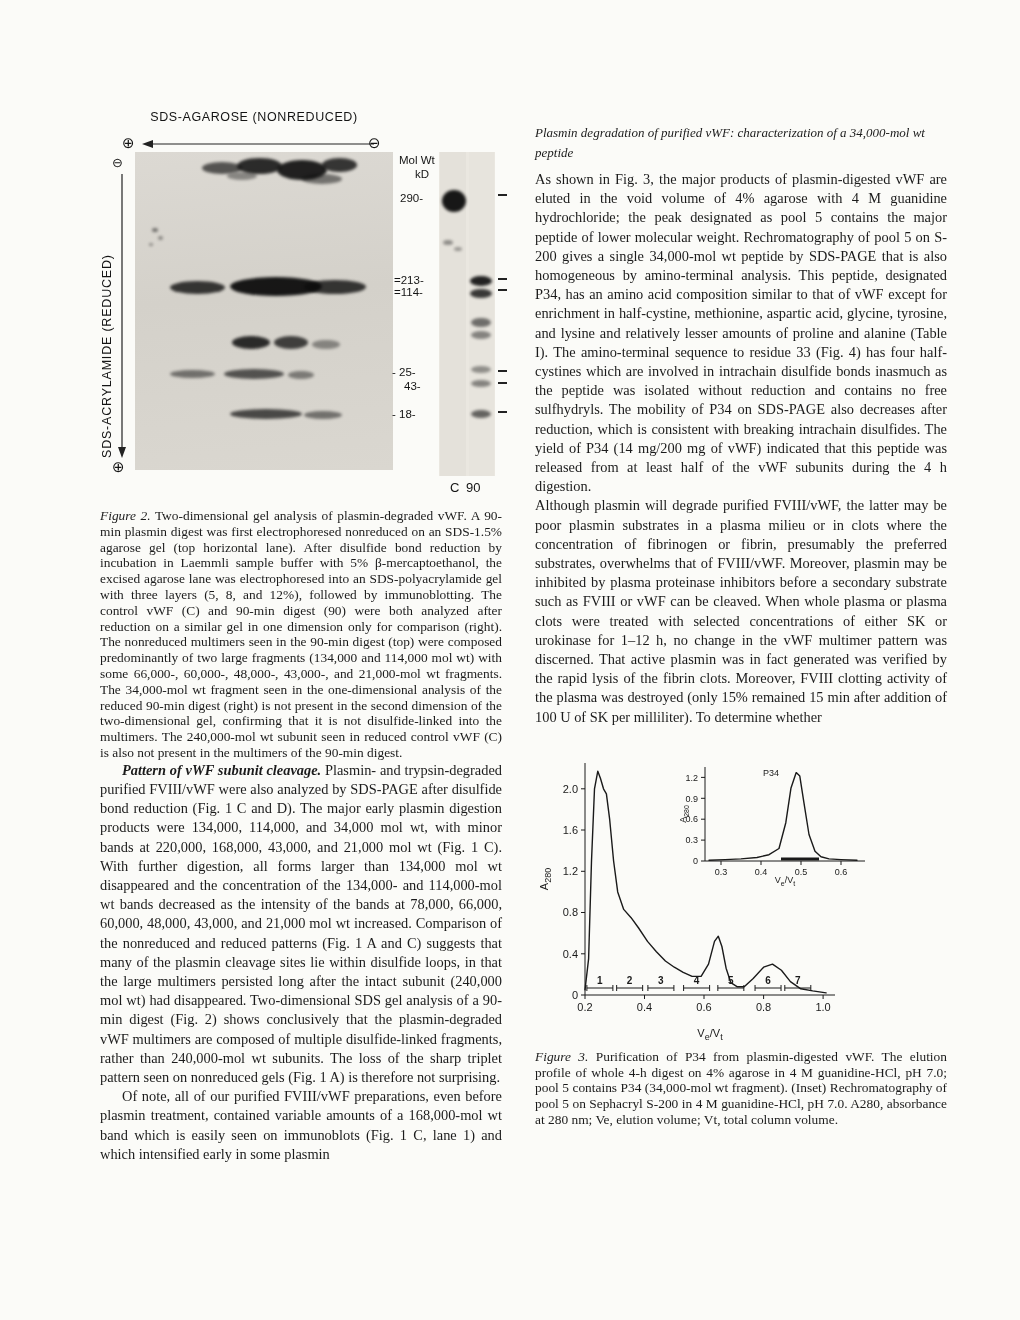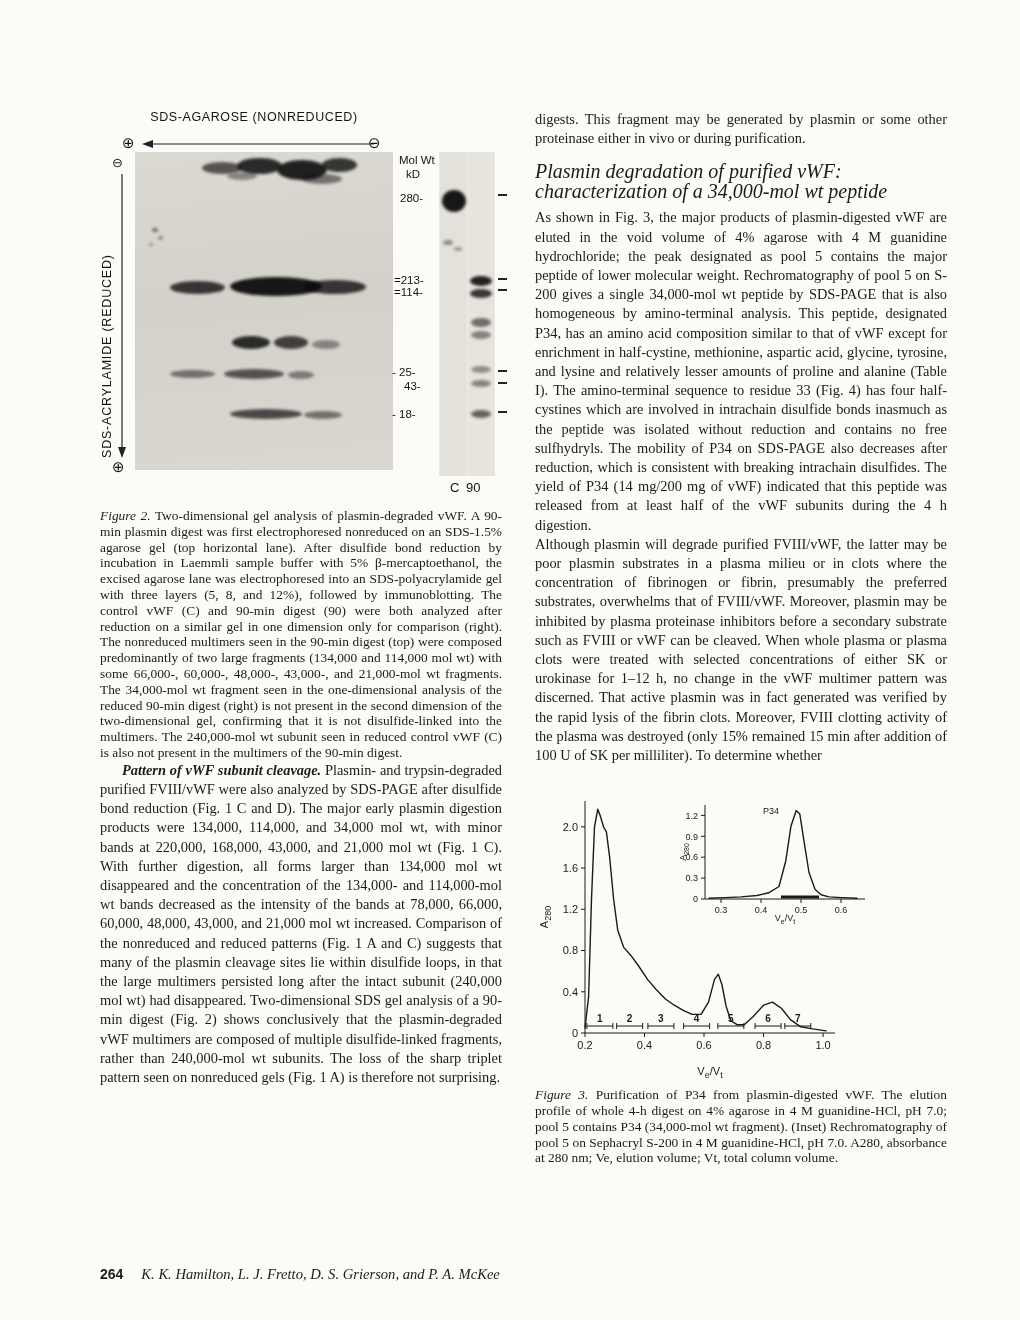--- a/index.html
+++ b/index.html
@@ -5,21 +5,21 @@
   html,body{margin:0;padding:0;background:#e9e9e7;}
   .page{position:relative;width:1020px;height:1320px;margin:0 auto;background:#fbfbf8;
         font-family:"Liberation Serif",serif;color:#1b1b1b;overflow:hidden;}
 
   
   .col-left{position:absolute;left:100px;top:108px;width:402px;}
   .col-right{position:absolute;left:535px;top:110px;width:412px;}
   p.body{font-size:14.4px;line-height:19.2px;text-align:justify;margin:0;}
   p.indent{text-indent:22px;}
   p.body i{font-style:italic;font-weight:bold;}
-  h3.subhead{font-style:italic;font-weight:normal;font-size:20px;line-height:20px;margin:13px 0 7px 0;}
+  h3.subhead{font-style:italic;font-weight:normal;font-size:13px;line-height:20px;margin:13px 0 7px 0;}
   p.cap{font-size:13.4px;line-height:15.8px;text-align:justify;margin:8px 0 0 0;}
   p.cap i{font-style:italic;}
   .gap-top{margin-top:44px;}
 
   
   .footer{position:absolute;left:100px;top:1266px;display:flex;gap:18px;font-size:14.6px;align-items:baseline;}
   .pagenum{font-weight:bold;font-family:"Liberation Sans",sans-serif;font-size:14px;}
   .authors{font-style:italic;}
 
   
@@ -108,39 +108,39 @@
           <div class="band" style="left: 371px; top: 302px; width: 20px; height: 8px; opacity: 0.6;"></div>
           <div class="gtick" style="left: 398px; top: 86px;"></div>
           <div class="gtick" style="left: 398px; top: 170px;"></div>
           <div class="gtick" style="left: 398px; top: 181px;"></div>
           <div class="gtick" style="left: 398px; top: 262px;"></div>
           <div class="gtick" style="left: 398px; top: 274px;"></div>
           <div class="gtick" style="left: 398px; top: 303px;"></div>
         </div>
 
       <div class="mw" style="left:299px;top:46px">Mol Wt</div>
-      <div class="mw" style="left:306px;top:60px">kD</div>
-      <div class="mw" style="left:300px;top:84px">280-</div>
+      <div class="mw" style="left:315px;top:60px">kD</div>
+      <div class="mw" style="left:300px;top:84px">290-</div>
       <div class="mw" style="left:294px;top:166px">=213-</div>
       <div class="mw" style="left:294px;top:178px">=114-</div>
       <div class="mw" style="left:292px;top:258px">- 25-</div>
       <div class="mw" style="left:304px;top:272px">43-</div>
       <div class="mw" style="left:292px;top:300px">- 18-</div>
 
       <div class="lane-label" style="left:350px;top:372px">C</div>
       <div class="lane-label" style="left:366px;top:372px">90</div>
     </div>
 
     <p class="cap"><i>Figure 2.</i><span> Two-dimensional gel analysis of plasmin-degraded vWF. A 90-min plasmin digest was first electrophoresed nonreduced on an SDS-1.5% agarose gel (top horizontal lane). After disulfide bond reduction by incubation in Laemmli sample buffer with 5% β-mercaptoethanol, the excised agarose lane was electrophoresed into an SDS-polyacrylamide gel with three layers (5, 8, and 12%), followed by immunoblotting. The control vWF (C) and 90-min digest (90) were both analyzed after reduction on a similar gel in one dimension only for comparison (right). The nonreduced multimers seen in the 90-min digest (top) were composed predominantly of two large fragments (134,000 and 114,000 mol wt) with some 66,000-, 60,000-, 48,000-, 43,000-, and 21,000-mol wt fragments. The 34,000-mol wt fragment seen in the one-dimensional analysis of the reduced 90-min digest (right) is not present in the second dimension of the two-dimensional gel, confirming that it is not disulfide-linked into the multimers. The 240,000-mol wt subunit seen in reduced control vWF (C) is also not present in the multimers of the 90-min digest.</span></p>
 
     <p class="body indent gap-top"><i>Pattern of vWF subunit cleavage.</i><span> Plasmin- and trypsin-degraded purified FVIII/vWF were also analyzed by SDS-PAGE after disulfide bond reduction (Fig. 1 C and D). The major early plasmin digestion products were 134,000, 114,000, and 34,000 mol wt, with minor bands at 220,000, 168,000, 43,000, and 21,000 mol wt (Fig. 1 C). With further digestion, all forms larger than 134,000 mol wt disappeared and the concentration of the 134,000- and 114,000-mol wt bands decreased as the intensity of the bands at 78,000, 66,000, 60,000, 48,000, 43,000, and 21,000 mol wt increased. Comparison of the nonreduced and reduced patterns (Fig. 1 A and C) suggests that many of the plasmin cleavage sites lie within disulfide loops, in that the large multimers persisted long after the intact subunit (240,000 mol wt) had disappeared. Two-dimensional SDS gel analysis of a 90-min digest (Fig. 2) shows conclusively that the plasmin-degraded vWF multimers are composed of multiple disulfide-linked fragments, rather than 240,000-mol wt subunits. The loss of the sharp triplet pattern seen on nonreduced gels (Fig. 1 A) is therefore not surprising.</span></p>
+    <p class="body indent">Of note, all of our purified FVIII/vWF preparations, even before plasmin treatment, contained variable amounts of a 168,000-mol wt band which is easily seen on immunoblots (Fig. 1 C, lane 1) and which intensified early in some plasmin</p>
   </div>
 
   <div class="col-right">
-    <p class="body">digests. This fragment may be generated by plasmin or some other proteinase either in vivo or during purification.</p>
     <h3 class="subhead">Plasmin degradation of purified vWF: characterization of a 34,000-mol wt peptide</h3>
     <p class="body">As shown in Fig. 3, the major products of plasmin-digested vWF are eluted in the void volume of 4% agarose with 4 M guanidine hydrochloride; the peak designated as pool 5 contains the major peptide of lower molecular weight. Rechromatography of pool 5 on S-200 gives a single 34,000-mol wt peptide by SDS-PAGE that is also homogeneous by amino-terminal analysis. This peptide, designated P34, has an amino acid composition similar to that of vWF except for enrichment in half-cystine, methionine, aspartic acid, glycine, tyrosine, and lysine and relatively lesser amounts of proline and alanine (Table I). The amino-terminal sequence to residue 33 (Fig. 4) has four half-cystines which are involved in intrachain disulfide bonds inasmuch as the peptide was isolated without reduction and contains no free sulfhydryls. The mobility of P34 on SDS-PAGE also decreases after reduction, which is consistent with breaking intrachain disulfides. The yield of P34 (14 mg/200 mg of vWF) indicated that this peptide was released from at least half of the vWF subunits during the 4 h digestion.</p>
     <p class="body">Although plasmin will degrade purified FVIII/vWF, the latter may be poor plasmin substrates in a plasma milieu or in clots where the concentration of fibrinogen or fibrin, presumably the preferred substrates, overwhelms that of FVIII/vWF. Moreover, plasmin may be inhibited by plasma proteinase inhibitors before a secondary substrate such as FVIII or vWF can be cleaved. When whole plasma or plasma clots were treated with selected concentrations of either SK or urokinase for 1–12 h, no change in the vWF multimer pattern was discerned. That active plasmin was in fact generated was verified by the rapid lysis of the fibrin clots. Moreover, FVIII clotting activity of the plasma was destroyed (only 15% remained 15 min after addition of 100 U of SK per milliliter). To determine whether</p>
 
     <div class="fig3">
       <div id="fig3-main"><svg width="412" height="296" viewBox="0 0 412 296">
             <line class="ax" x1="50" y1="18" x2="50" y2="250"></line>
             <line class="ax" x1="50" y1="250" x2="300" y2="250"></line>
             <line class="ax" x1="46" y1="250.0" x2="50" y2="250.0"></line>
             <text x="43" y="253.8" text-anchor="end" font-size="11">0</text>
@@ -221,18 +221,14 @@
             <line x1="106" y1="104" x2="144" y2="104" stroke="#1a1a1a" stroke-width="3"></line>
             <text x="104" y="21.05185185185185" text-anchor="end" font-size="9">P34</text>
             <text x="110" y="128" text-anchor="middle" font-size="9"><tspan dy="0.0" font-size="9">V</tspan><tspan dy="2.7" font-size="7">e</tspan><tspan dy="-2.7" font-size="9">/V</tspan><tspan dy="2.7" font-size="7">t</tspan></text>
             <text transform="translate(11,59) rotate(-90)" text-anchor="middle" font-size="9"><tspan dy="0.0" font-size="9">A</tspan><tspan dy="2.7" font-size="7">280</tspan></text>
           </svg></div>
     </div>
 
     <p class="cap"><i>Figure 3.</i><span> Purification of P34 from plasmin-digested vWF. The elution profile of whole 4-h digest on 4% agarose in 4 M guanidine-HCl, pH 7.0; pool 5 contains P34 (34,000-mol wt fragment). (Inset) Rechromatography of pool 5 on Sephacryl S-200 in 4 M guanidine-HCl, pH 7.0. A280, absorbance at 280 nm; Ve, elution volume; Vt, total column volume.</span></p>
   </div>
 
-  <div class="footer">
-    <span class="pagenum">264</span>
-    <span class="authors">K. K. Hamilton, L. J. Fretto, D. S. Grierson, and P. A. McKee</span>
-  </div>
 
 </div>
 
 </body></html>

